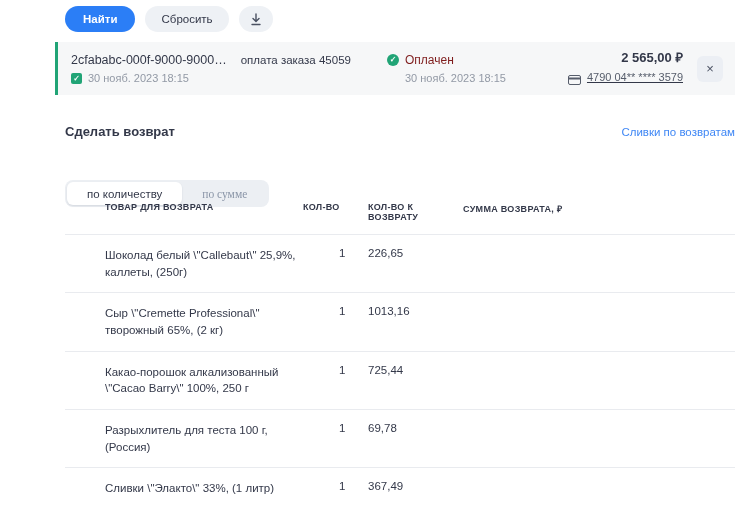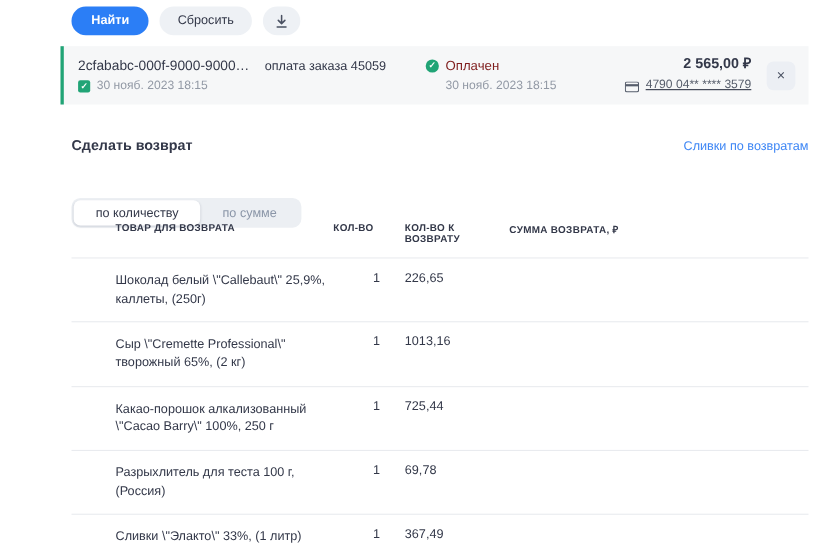--- a/index.html
+++ b/index.html
@@ -73,21 +73,21 @@
 
   .tabs {
     position: absolute; left: 65px; top: 152px; height: 27px;
     background: #eceff3; border-radius: 8px; display: inline-flex; padding: 2px; margin-top: 28px;
   }
   .tab {
     height: 23px; display: inline-flex; align-items: center; border-radius: 6px;
     font-size: 11.5px; padding: 0 20px; cursor: pointer; white-space: nowrap;
   }
   .tab.active { background: #ffffff; color: #333849; box-shadow: 0 1px 2px rgba(40,50,70,0.12); }
-  .tab.inactive { color: #8b96a8; }
+  .tab.inactive { color: #8b96a8; font-family: Liberation Serif, serif; }
 
   
   .table { position: absolute; left: 65px; top: 190px; width: 670px; }
   .trow {
     display: grid;
     grid-template-columns: 40px 198px 65px 95px 119px 1fr;
     align-items: start;
   }
   .thead { padding: 8px 0 12px 0; }
   .thead .th {

